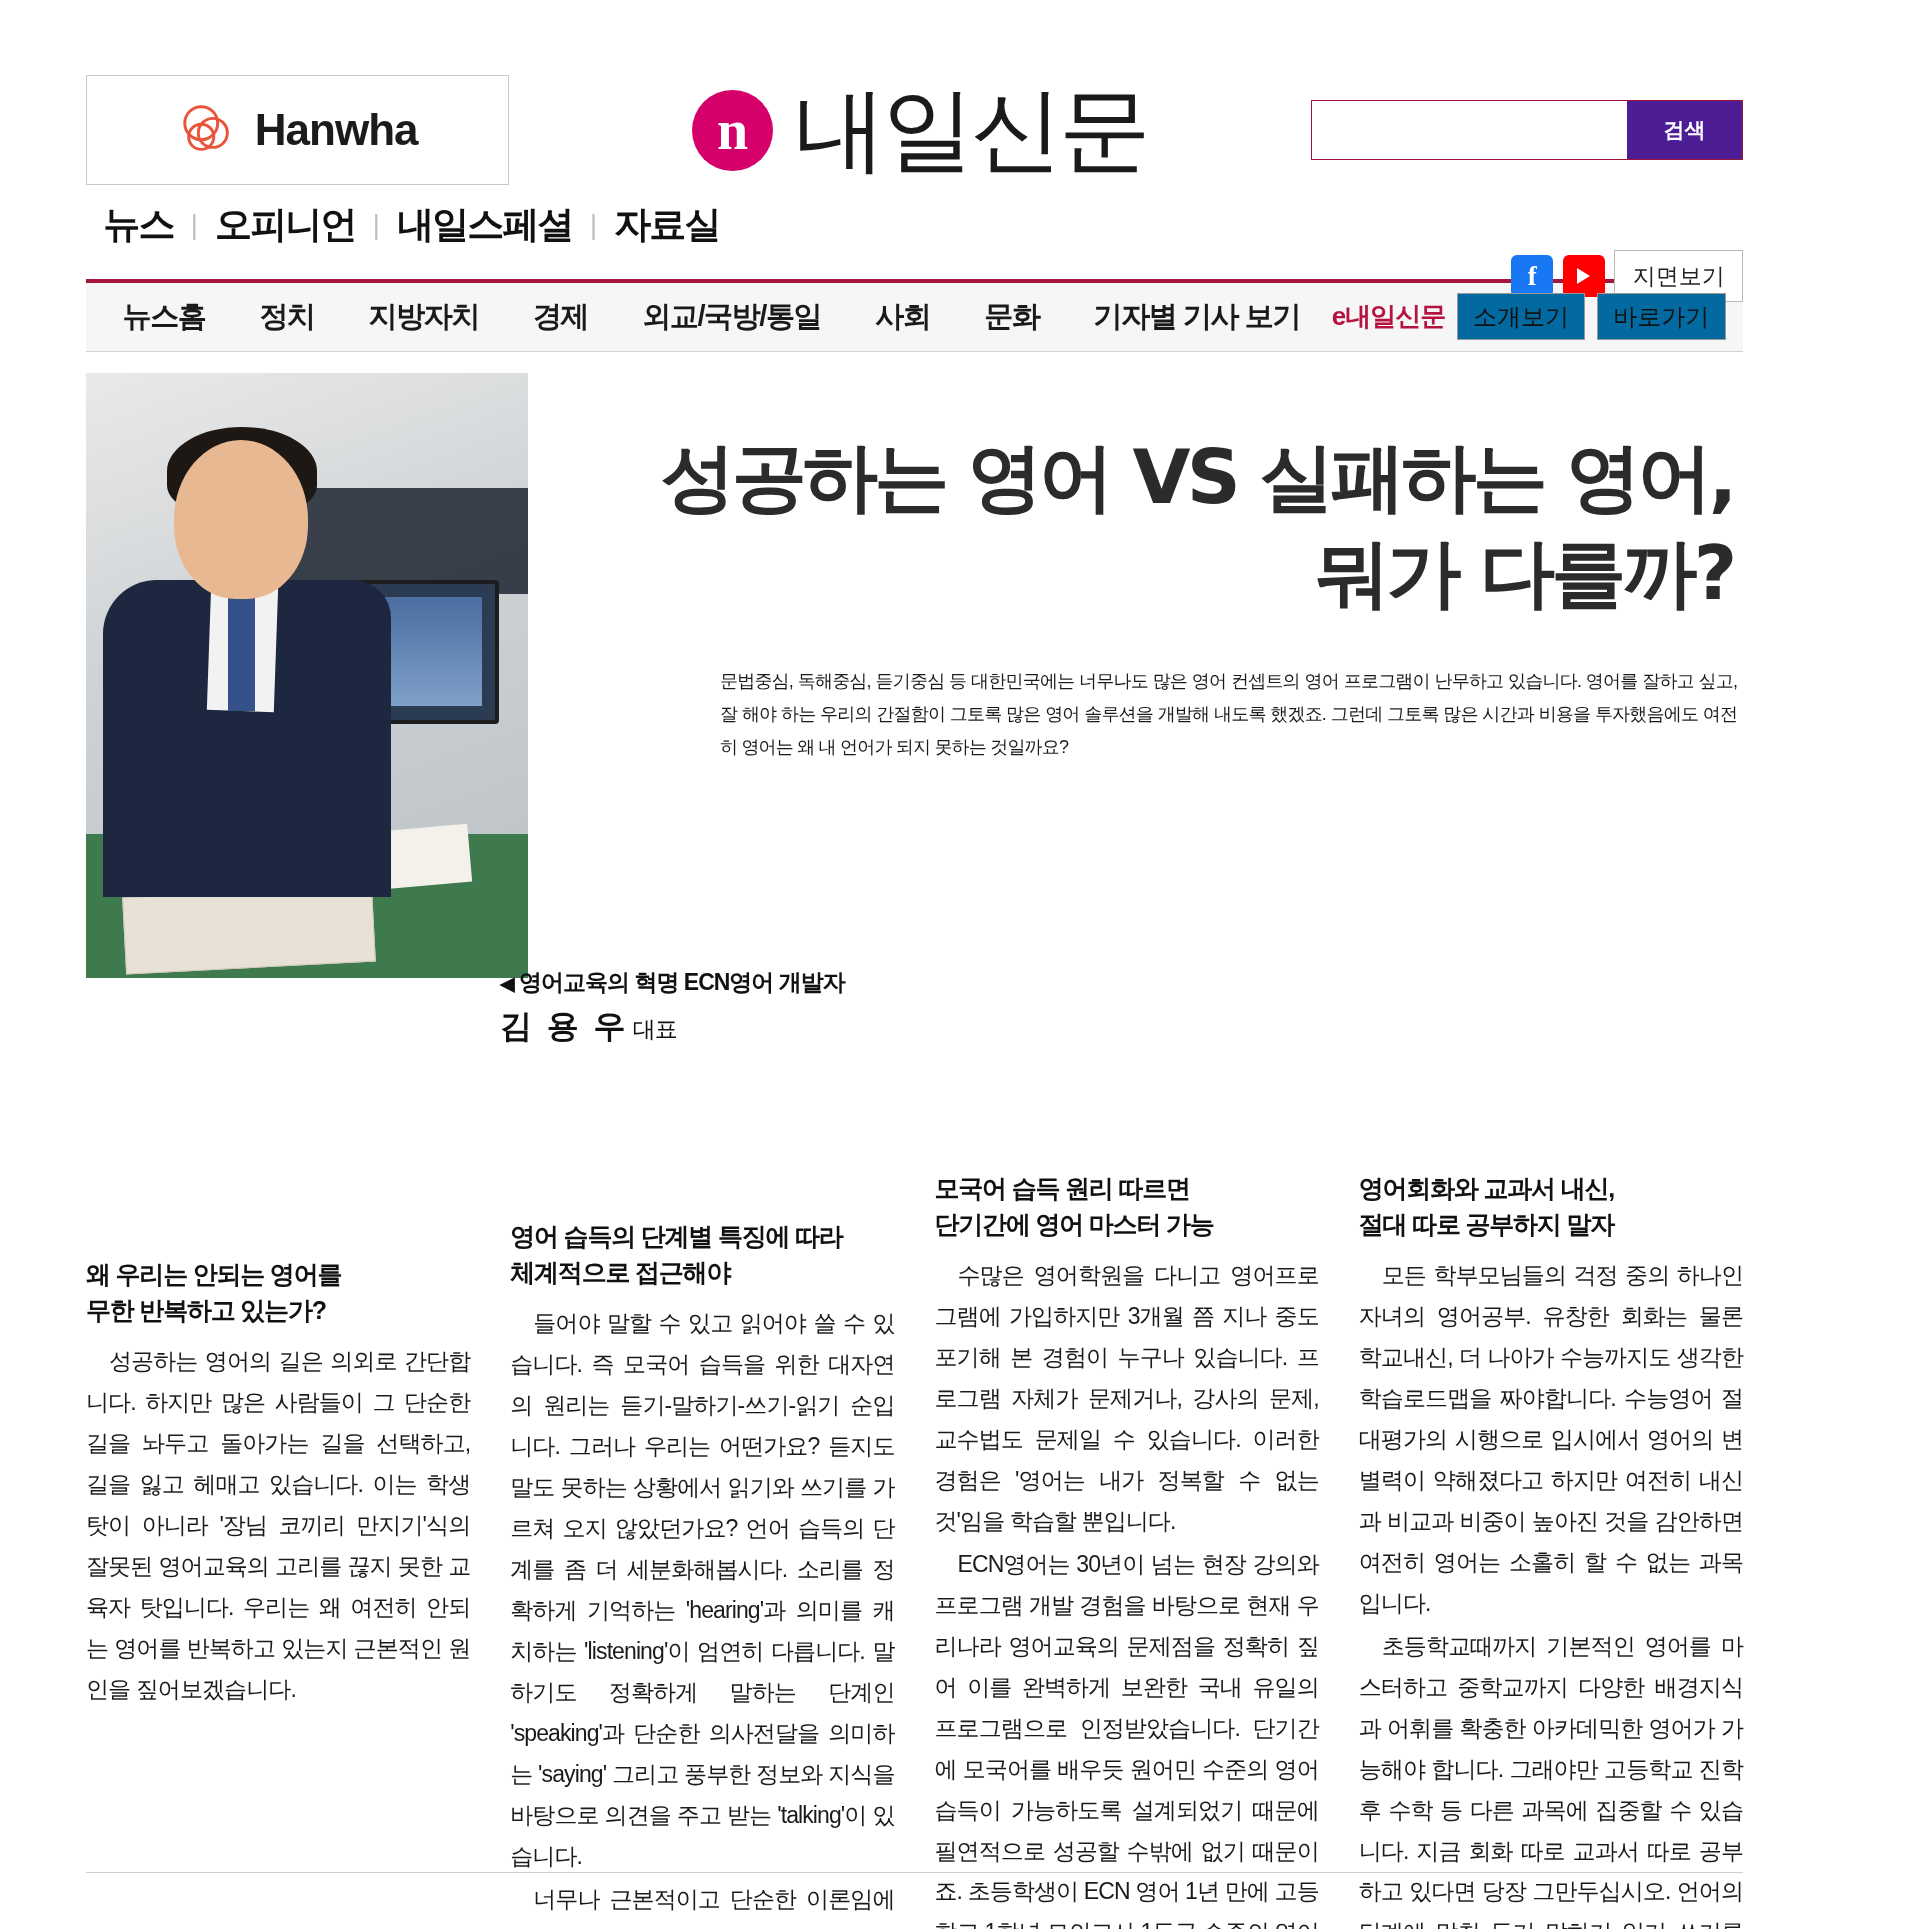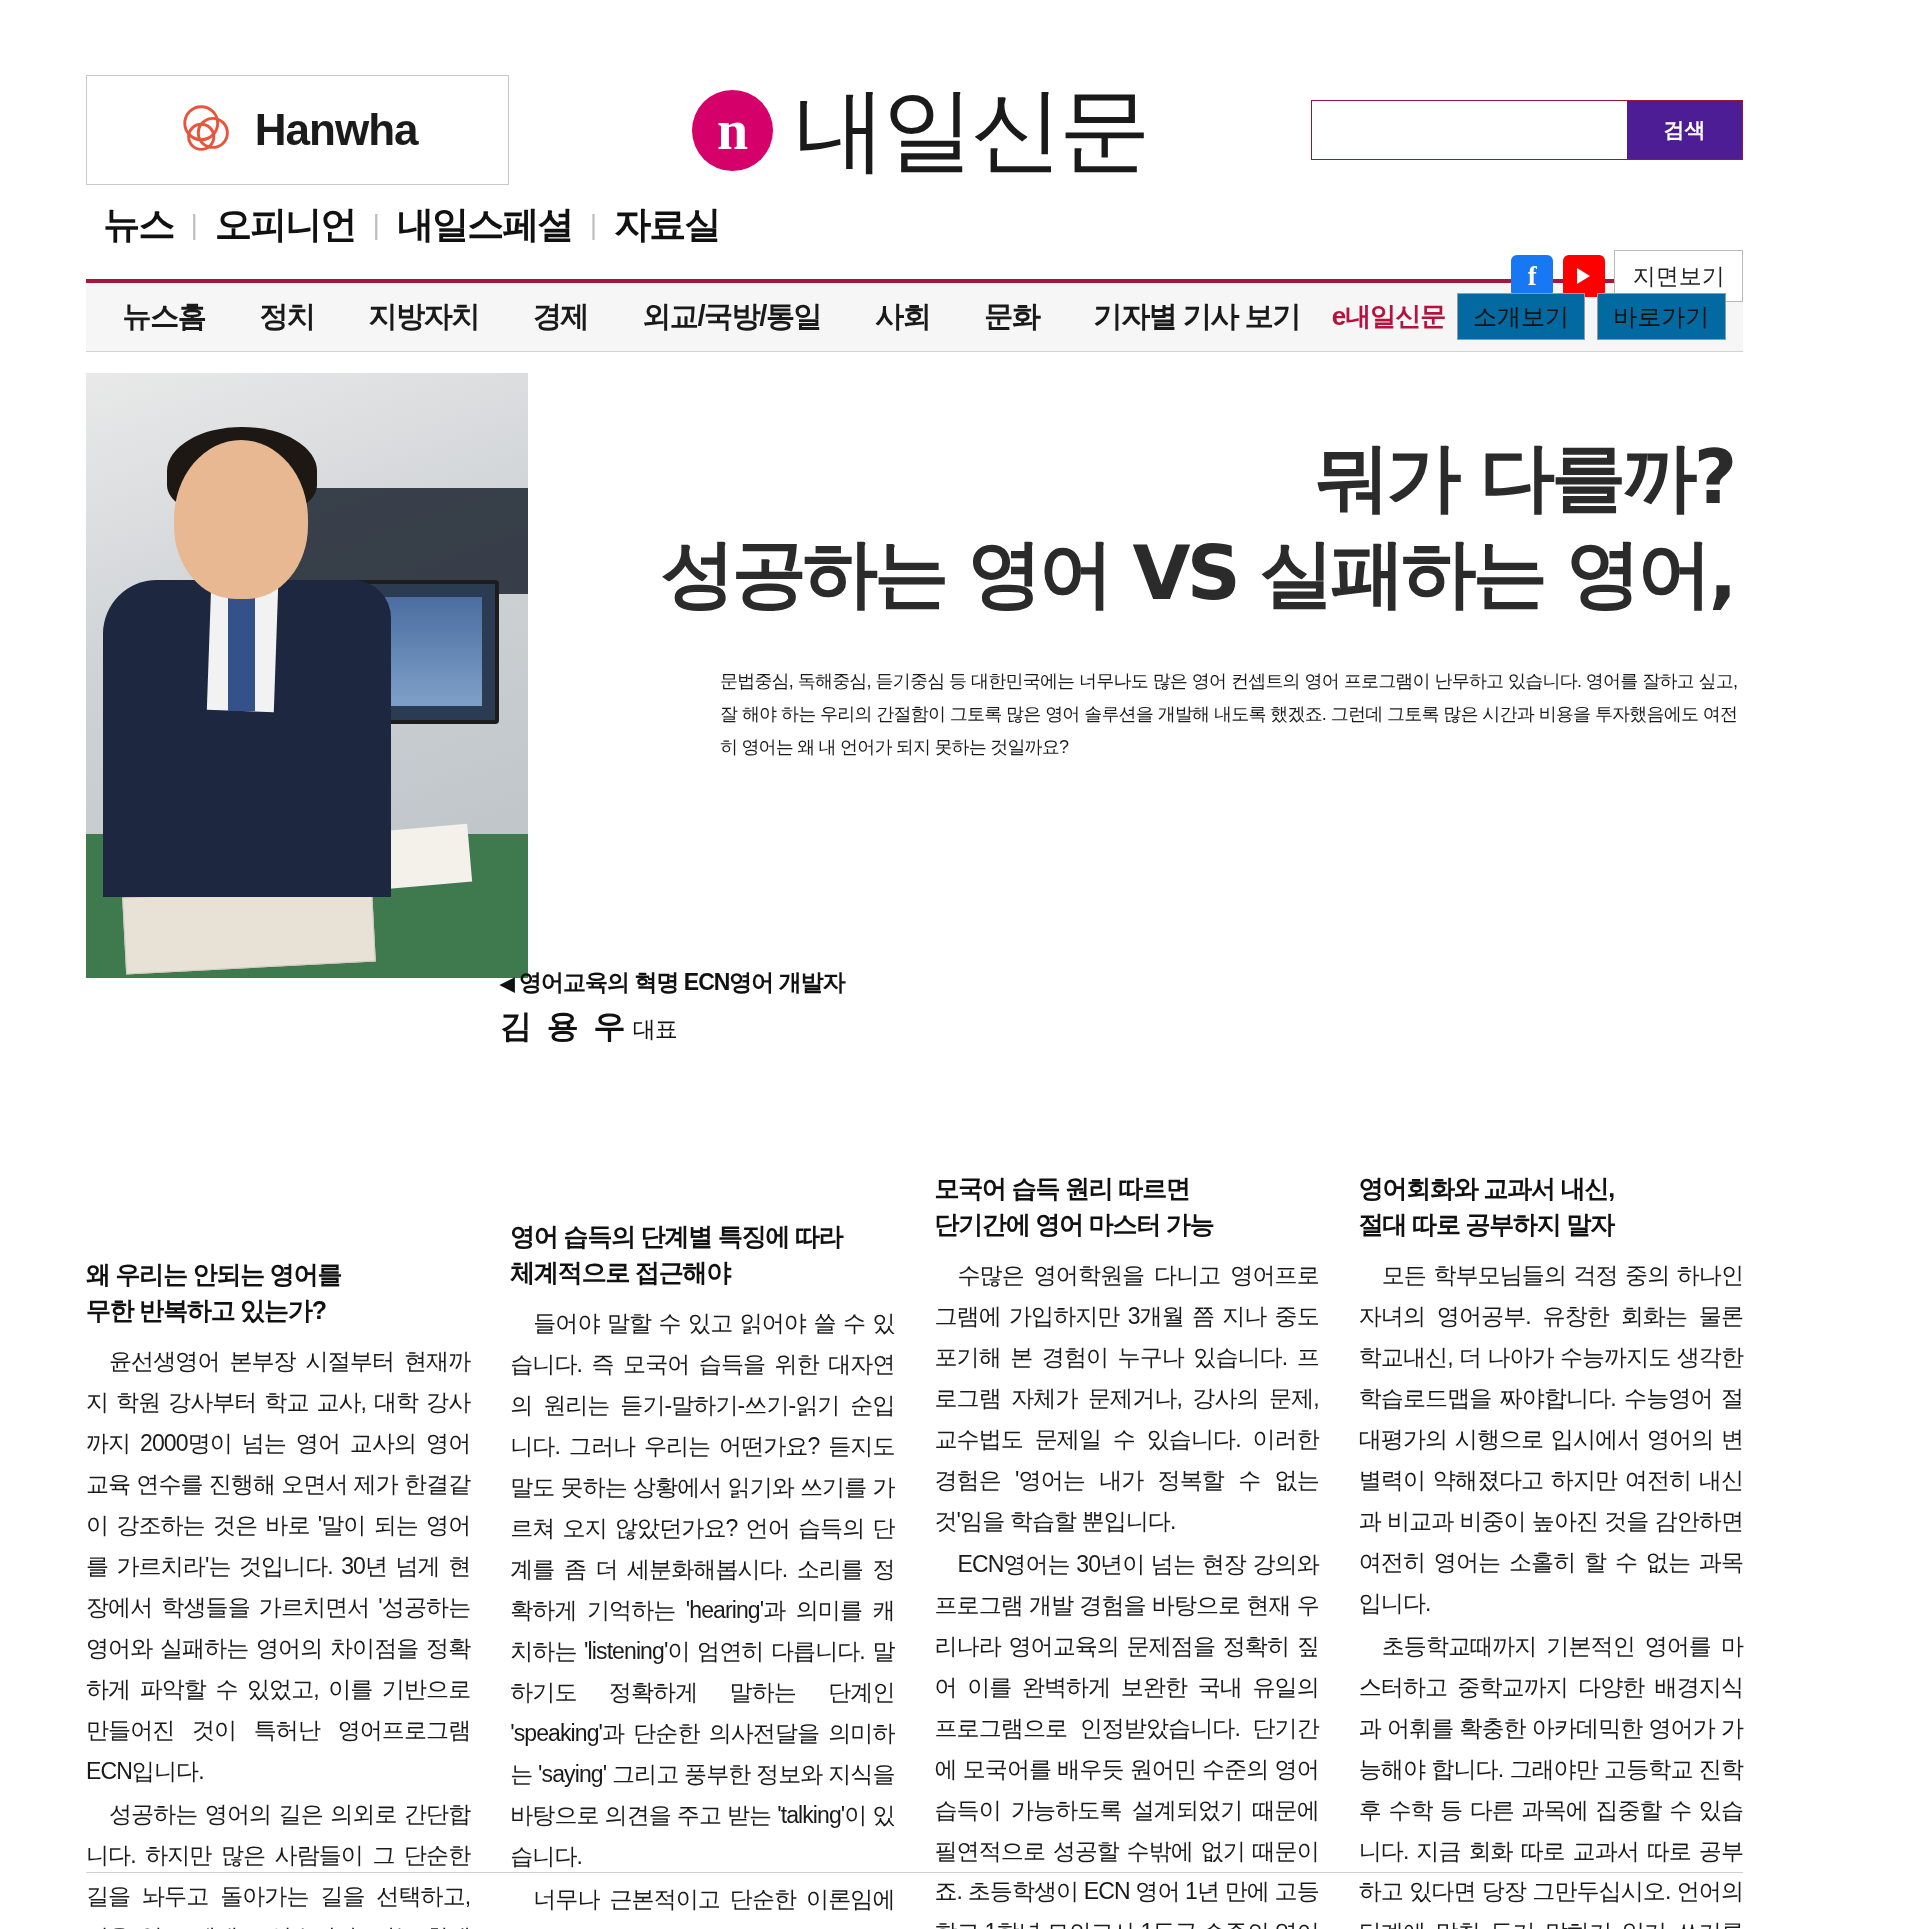--- a/index.html
+++ b/index.html
@@ -346,22 +346,22 @@
         <div class="photo-book"></div>
         <div class="photo-man-body"></div>
         <div class="photo-shirt"></div>
         <div class="photo-tie"></div>
         <div class="photo-man-hair"></div>
         <div class="photo-man-head"></div>
       </div>
 
       <div class="headline-zone">
         <div class="headline">
+          <div>성공하는 영어 VS 실패하는 영어,</div>
           <div>뭐가 다를까?</div>
-          <div>성공하는 영어 VS 실패하는 영어,</div>
         </div>
         <div class="lead">문법중심, 독해중심, 듣기중심 등 대한민국에는 너무나도 많은 영어 컨셉트의 영어 프로그램이 난무하고 있습니다. 영어를 잘하고 싶고, 잘 해야 하는 우리의 간절함이 그토록 많은 영어 솔루션을 개발해 내도록 했겠죠. 그런데 그토록 많은 시간과 비용을 투자했음에도 여전히 영어는 왜 내 언어가 되지 못하는 것일까요?</div>
       </div>
 
       <div class="photo-caption" style="position:absolute; left:500px; top:615px; text-align:left;">
         <div class="cap-line1">
           <span class="cap-arrow">◀</span>
           <span>영어교육의 혁명 ECN영어 개발자</span>
         </div>
         <div style="margin-top:7.7px;">
@@ -371,21 +371,20 @@
       </div>
     </div>
 
     <div class="columns">
 
       <div class="col" style="padding-top:240px;">
         <div class="sub-head">
           <div>왜 우리는 안되는 영어를</div>
           <div>무한 반복하고 있는가?</div>
         </div>
-        <p class="para">윤선생영어 본부장 시절부터 현재까지 학원 강사부터 학교 교사, 대학 강사까지 2000명이 넘는 영어 교사의 영어교육 연수를 진행해 오면서 제가 한결같이 강조하는 것은 바로 '말이 되는 영어를 가르치라'는 것입니다. 30년 넘게 현장에서 학생들을 가르치면서 '성공하는 영어와 실패하는 영어의 차이점을 정확하게 파악할 수 있었고, 이를 기반으로 만들어진 것이 특허난 영어프로그램 ECN입니다.</p>
         <p class="para">성공하는 영어의 길은 의외로 간단합니다. 하지만 많은 사람들이 그 단순한 길을 놔두고 돌아가는 길을 선택하고, 길을 잃고 헤매고 있습니다. 이는 학생탓이 아니라 '장님 코끼리 만지기'식의 잘못된 영어교육의 고리를 끊지 못한 교육자 탓입니다. 우리는 왜 여전히 안되는 영어를 반복하고 있는지 근본적인 원인을 짚어보겠습니다.</p>
       </div>
 
       <div class="col" style="padding-top:202px;">
         <div class="sub-head">
           <div>영어 습득의 단계별 특징에 따라</div>
           <div>체계적으로 접근해야</div>
         </div>
         <p class="para">들어야 말할 수 있고 읽어야 쓸 수 있습니다. 즉 모국어 습득을 위한 대자연의 원리는 듣기-말하기-쓰기-읽기 순입니다. 그러나 우리는 어떤가요? 듣지도 말도 못하는 상황에서 읽기와 쓰기를 가르쳐 오지 않았던가요? 언어 습득의 단계를 좀 더 세분화해봅시다. 소리를 정확하게 기억하는 'hearing'과 의미를 캐치하는 'listening'이 엄연히 다릅니다. 말하기도 정확하게 말하는 단계인 'speaking'과 단순한 의사전달을 의미하는 'saying' 그리고 풍부한 정보와 지식을 바탕으로 의견을 주고 받는 'talking'이 있습니다.</p>
         <p class="para">너무나 근본적이고 단순한 이론임에도 현장에서 영어를 가르치고 있는 2000명이 넘는 교사들 중 이러한 차이점을 아는 사람은 거의 없습니다. 영어교육의 단계별 특성을 정확히 파악하고 체계적으로 접근하는 것이 제대로 된 영어교육의 출발입니다.</p>

